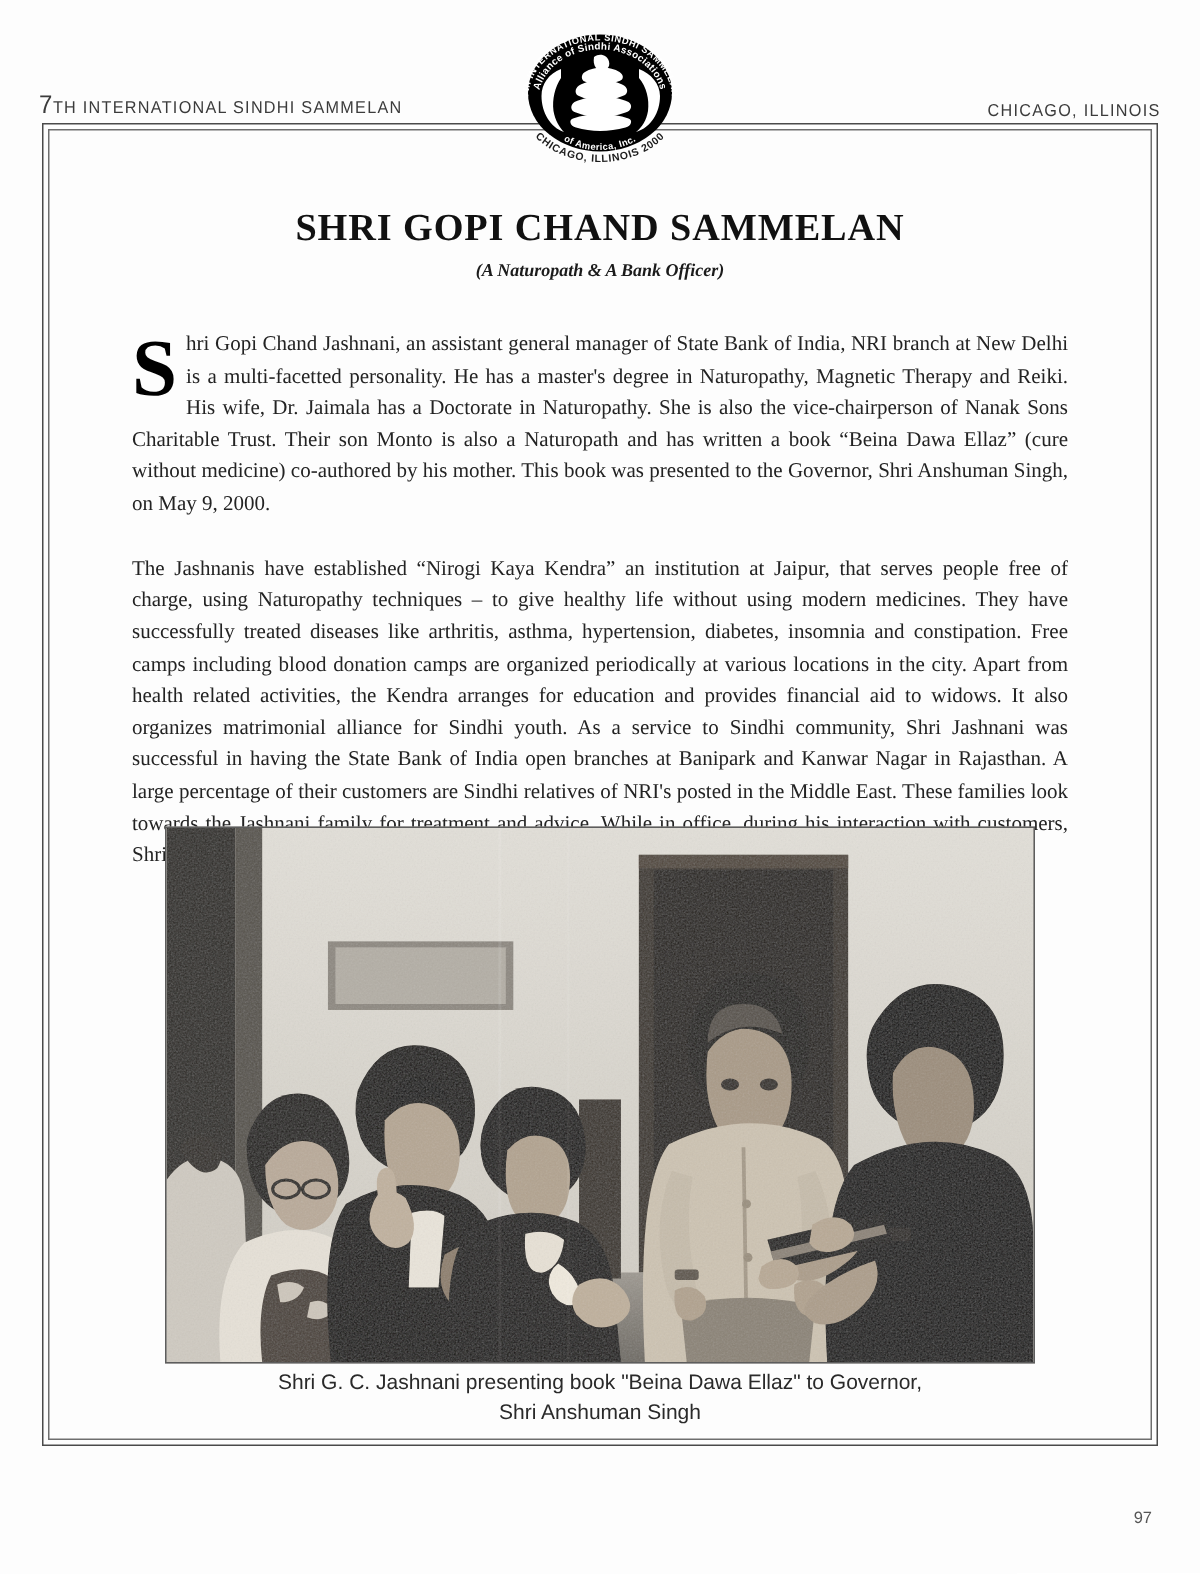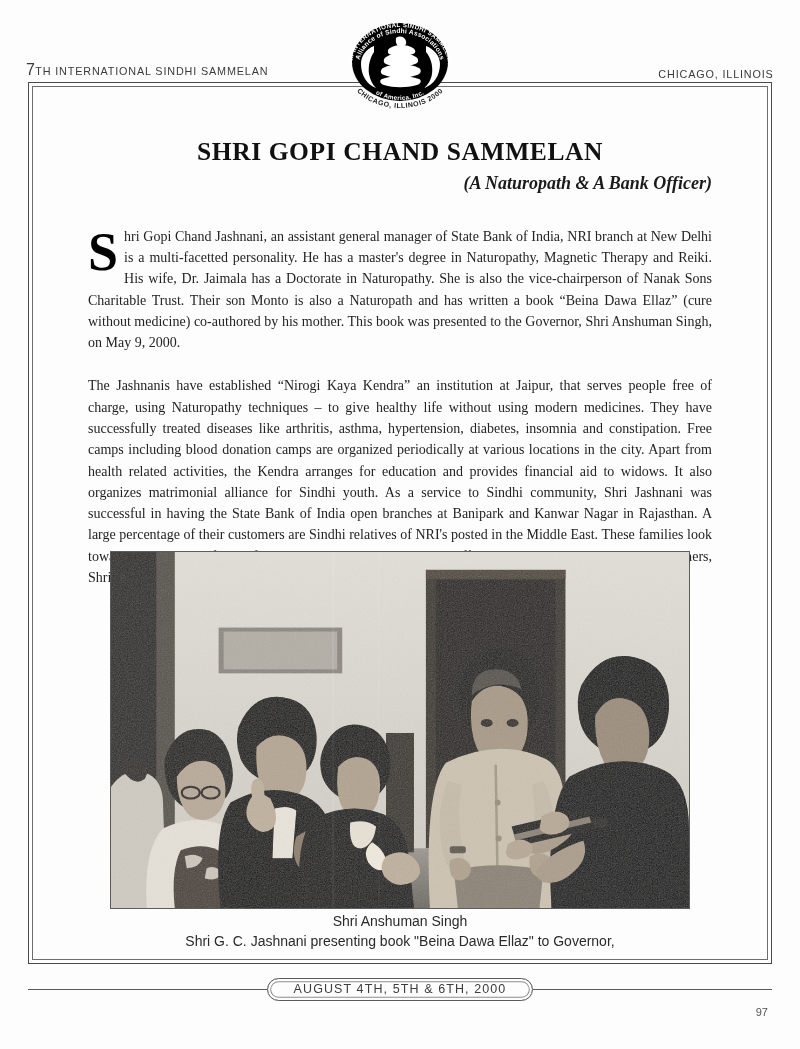--- a/index.html
+++ b/index.html
@@ -94,25 +94,25 @@
     text-align: center;
     font-family: "Liberation Serif", serif;
     font-weight: bold;
     font-size: 25.5px;
     letter-spacing: 0.6px;
     color: #111;
     margin: 0;
     line-height: 1.1;
   }
   .subtitle {
-    text-align: right;
+    text-align: center;
     font-family: "Liberation Serif", serif;
     font-style: italic;
     font-weight: bold;
-    font-size: 18px;
+    font-size: 12px;
     color: #1b1b1b;
     margin: 8px 0 0 0;
     line-height: 1.1;
   }
 
   .para {
     font-family: "Liberation Serif", serif;
     font-size: 14px;
     line-height: 1.52;
     text-align: justify;
@@ -368,25 +368,20 @@
           <path d="M398 294 q14 -10 24 0 q4 10 -8 14 q-16 4 -18 -6 z" fill="#b8a995"></path>
 
           <rect x="222" y="0" width="2" height="358" fill="#ffffff" opacity="0.10"></rect>
           <rect x="268" y="0" width="1.5" height="358" fill="#ffffff" opacity="0.08"></rect>
         </g>
       </svg>
     </div>
   </div>
 
   <div class="caption">
+    <div>Shri G. C. Jashnani presenting book "Beina Dawa Ellaz" to Governor,</div>
     <div>Shri Anshuman Singh</div>
-    <div>Shri G. C. Jashnani presenting book "Beina Dawa Ellaz" to Governor,</div>
-  </div>
-
-  <div class="footer-bar">
-    <div class="footer-rule"></div>
-    <div class="footer-pill">AUGUST 4TH, 5TH &amp; 6TH, 2000</div>
-    <div class="footer-rule"></div>
-  </div>
+  </div>
+
 
   <div class="page-number">97</div>
 
 </div>
 
 </body></html>

